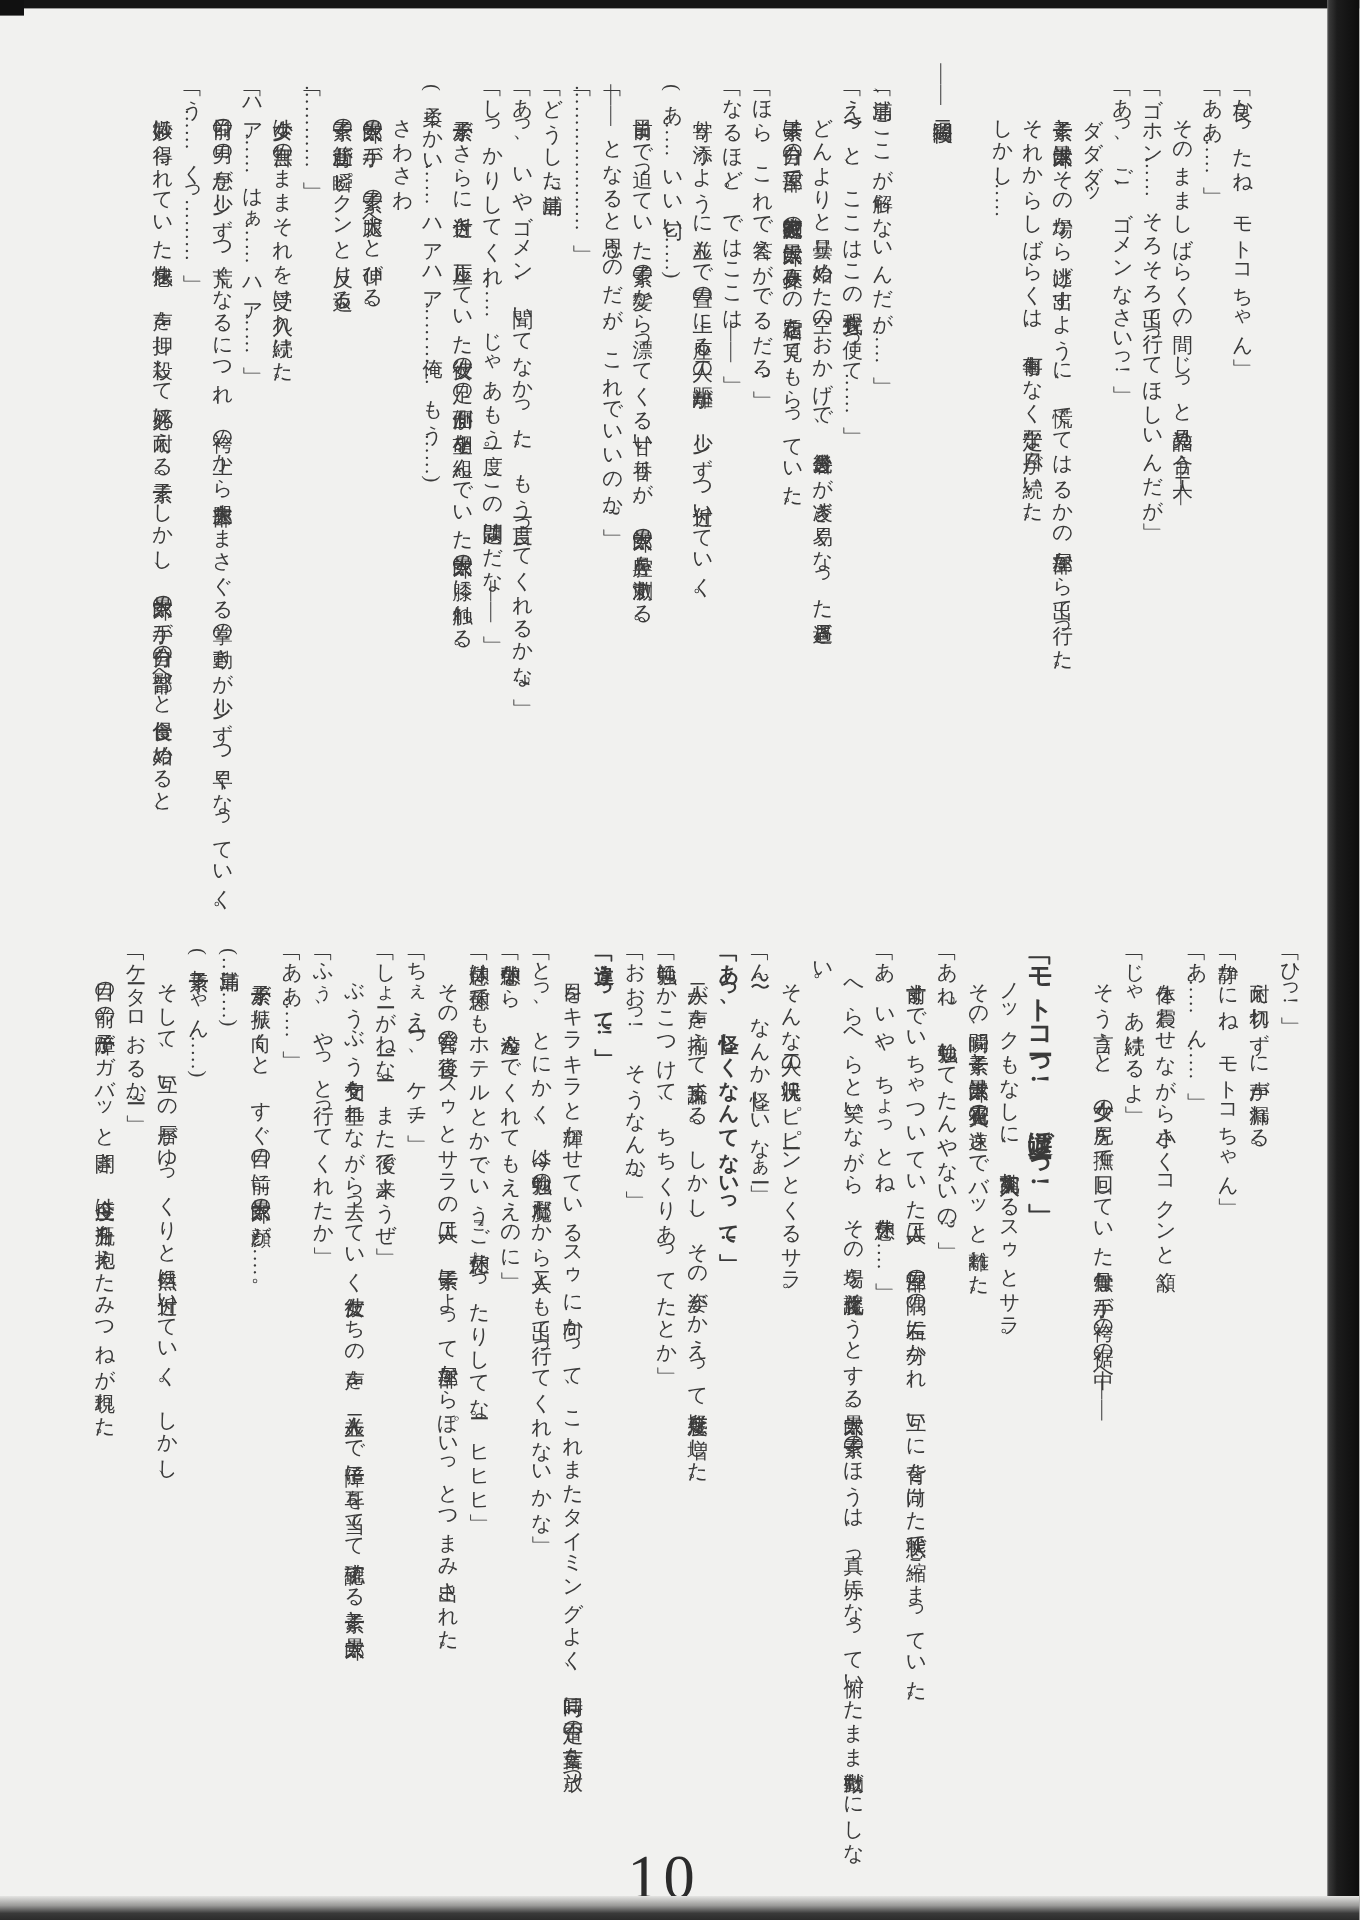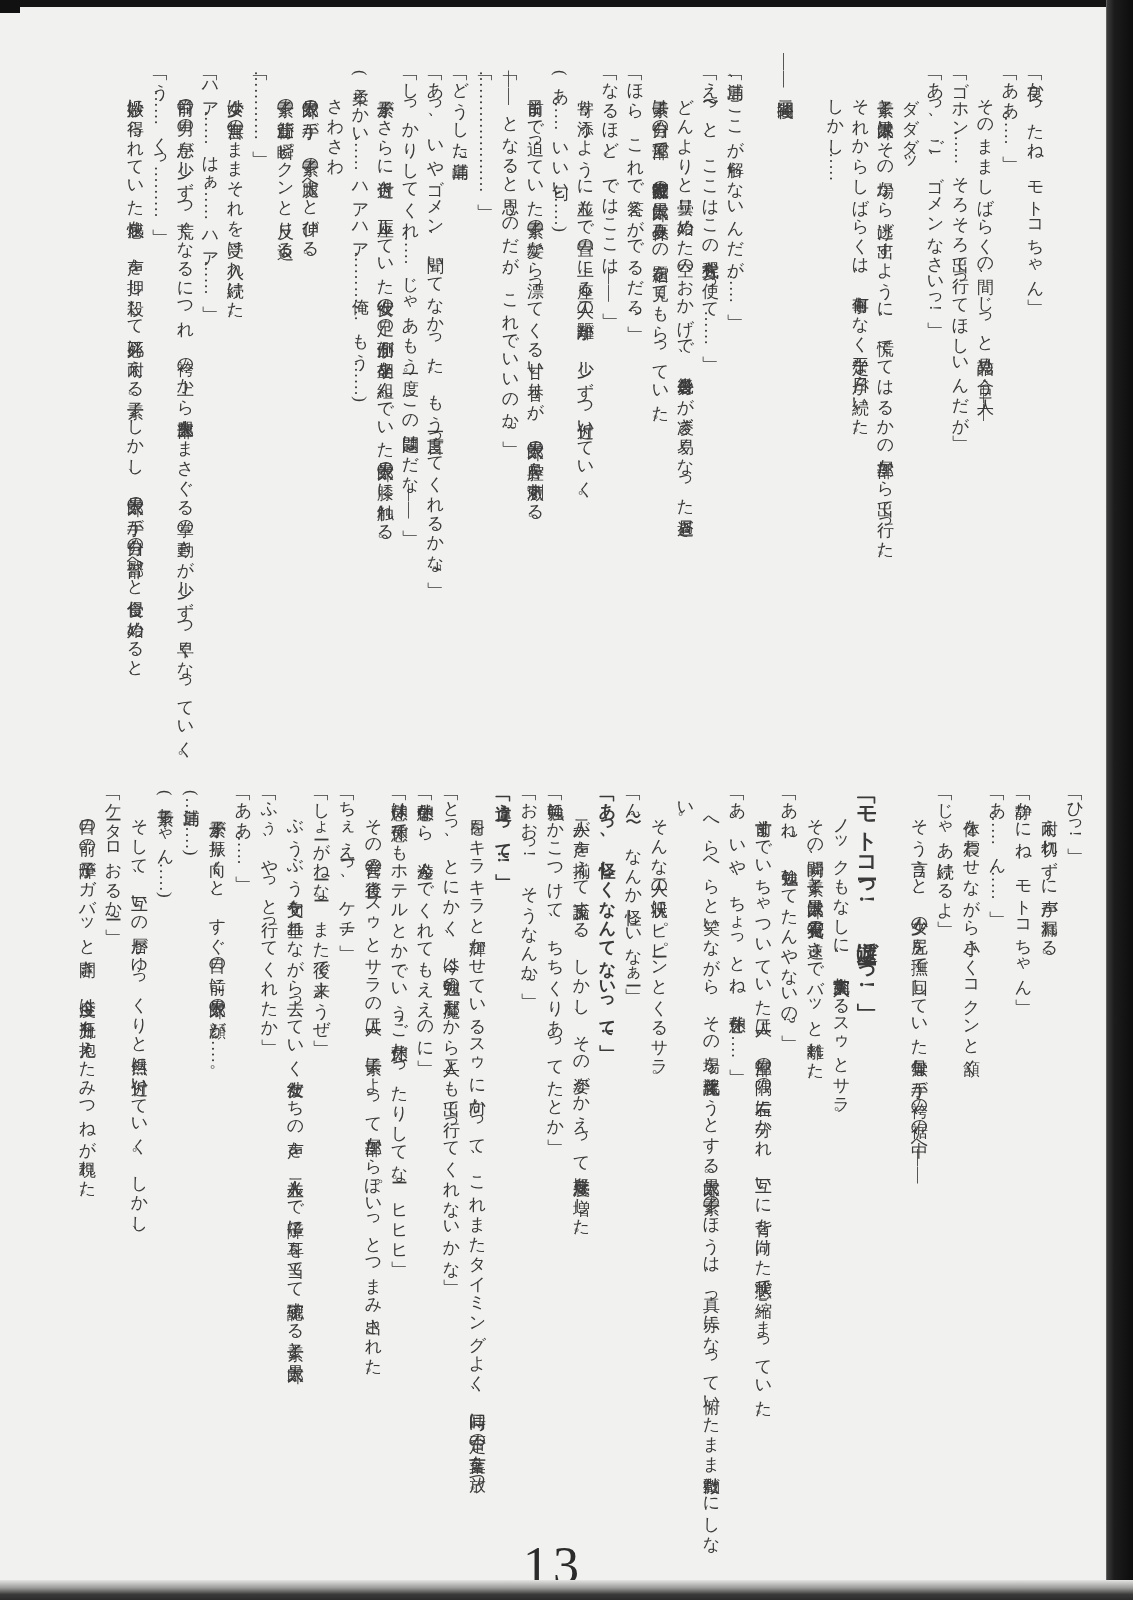--- a/index.html
+++ b/index.html
@@ -133,17 +133,17 @@
       <p class="ln d">「ふぅ、やっと行ってくれたか」</p>
       <p class="ln d">「ああ……」</p>
       <p class="ln n">素子が振り向くと、すぐ目の前に景太郎の顔が……。</p>
       <p class="ln d">(浦島………)</p>
       <p class="ln d">(素子ちゃん……)</p>
       <p class="ln n">そして、互いの唇がゆっくりと自然に近付いていく。しかし、</p>
       <p class="ln d">「ケータロおるかー?」</p>
       <p class="ln n">目の前の障子がガバッと開き、今度は一升瓶を抱えたみつねが現れた。</p>
     </div>
 
-  <div class="pagenum">13</div>
+  <div class="pagenum">10</div>
 
   <div class="edge-right"></div>
   <div class="edge-bottom"></div>
 </div>
 
 </body></html>

